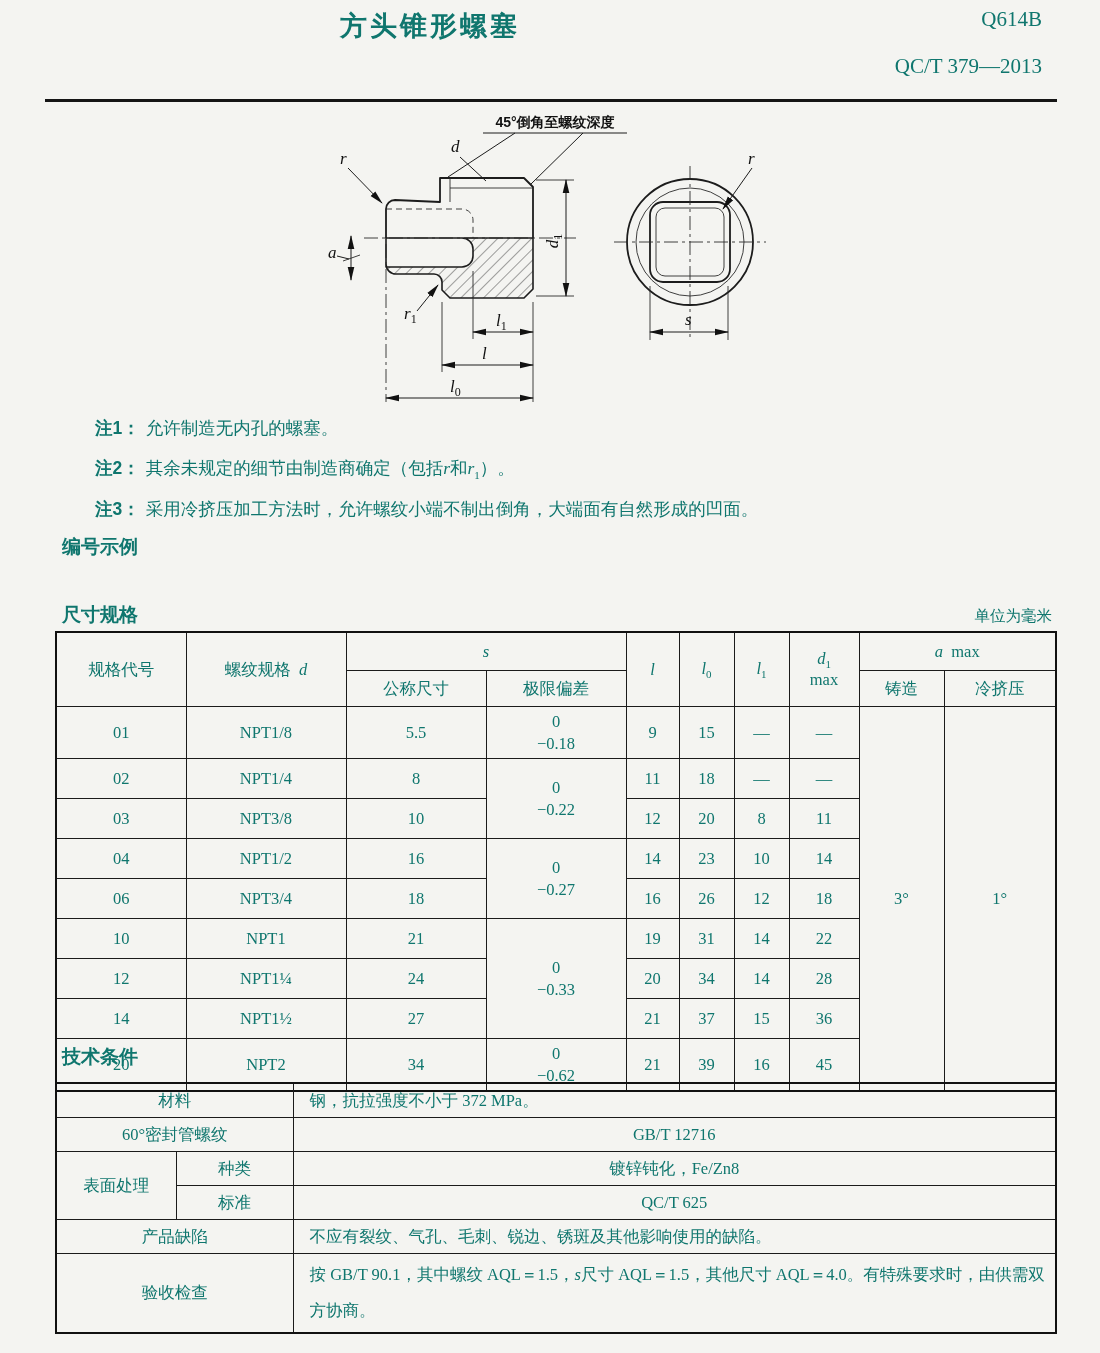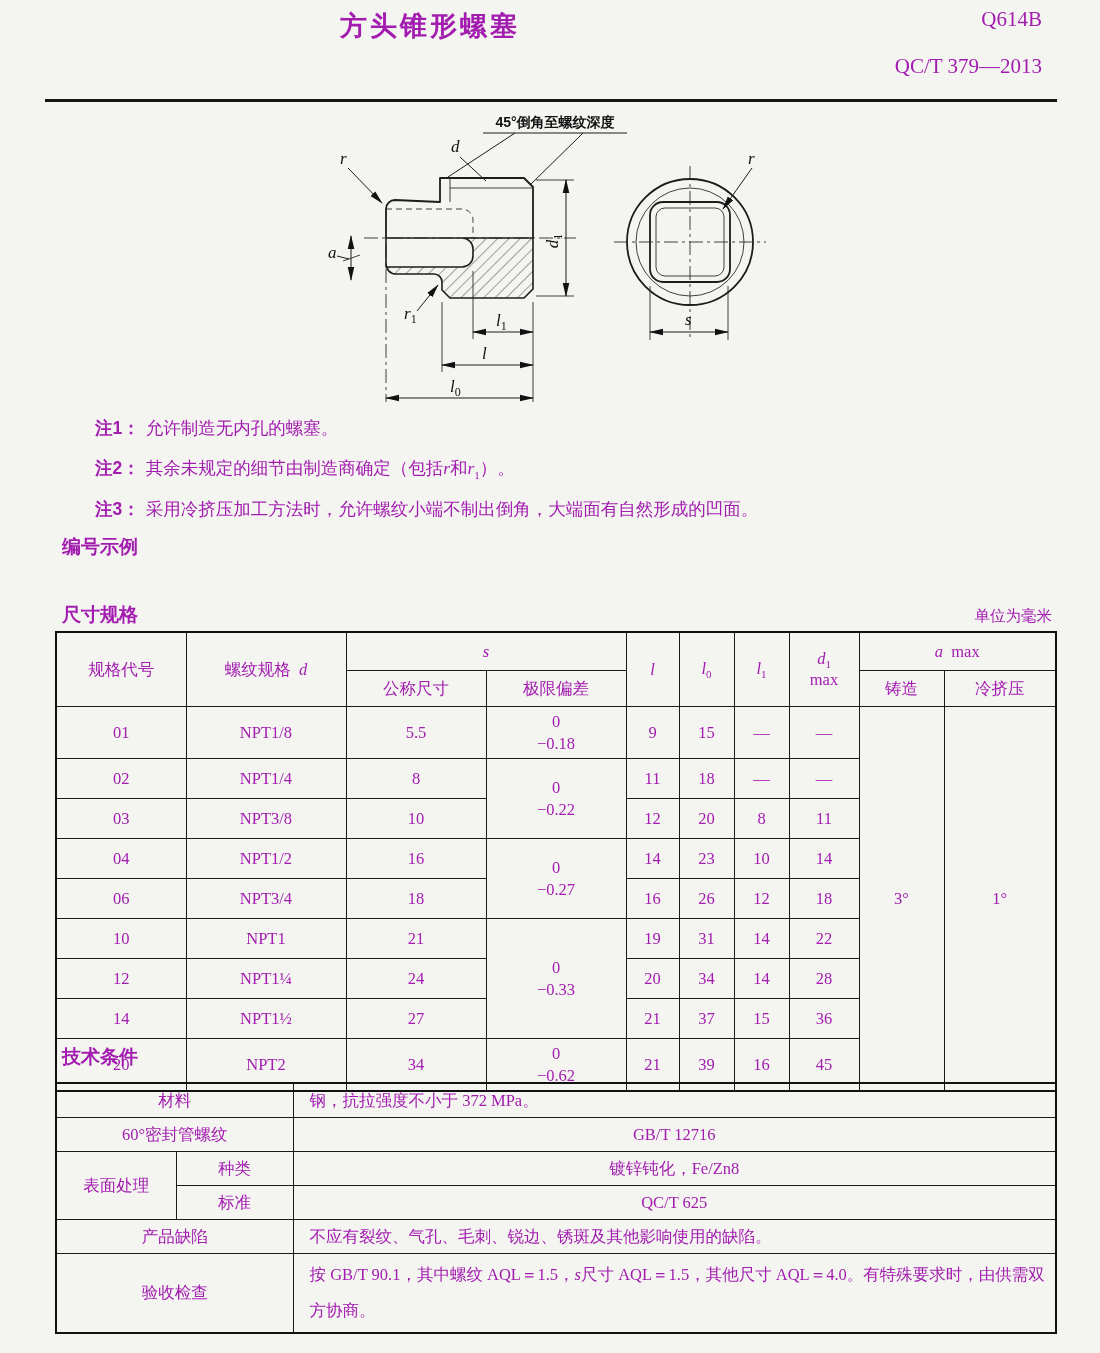--- a/index.html
+++ b/index.html
@@ -2,21 +2,21 @@
 <html><head>
 <meta charset="utf-8">
 <style>
   html,body{margin:0;padding:0;}
   body{background:#e8e8e6;}
   .page{
     position:relative;
     width:1100px;height:1353px;
     background:#f4f4f1;
     font-family:"Liberation Serif","DejaVu Serif",serif;
-    color:#a21caf;
+    color:#0f766e;
     overflow:hidden;
   }
   
   .doc-title{
     position:absolute;top:8px;left:250px;width:360px;
     text-align:center;
     font-family:"Liberation Sans","DejaVu Sans",sans-serif;
     font-weight:bold;font-size:27px;letter-spacing:3px;
   }
   .doc-code{

